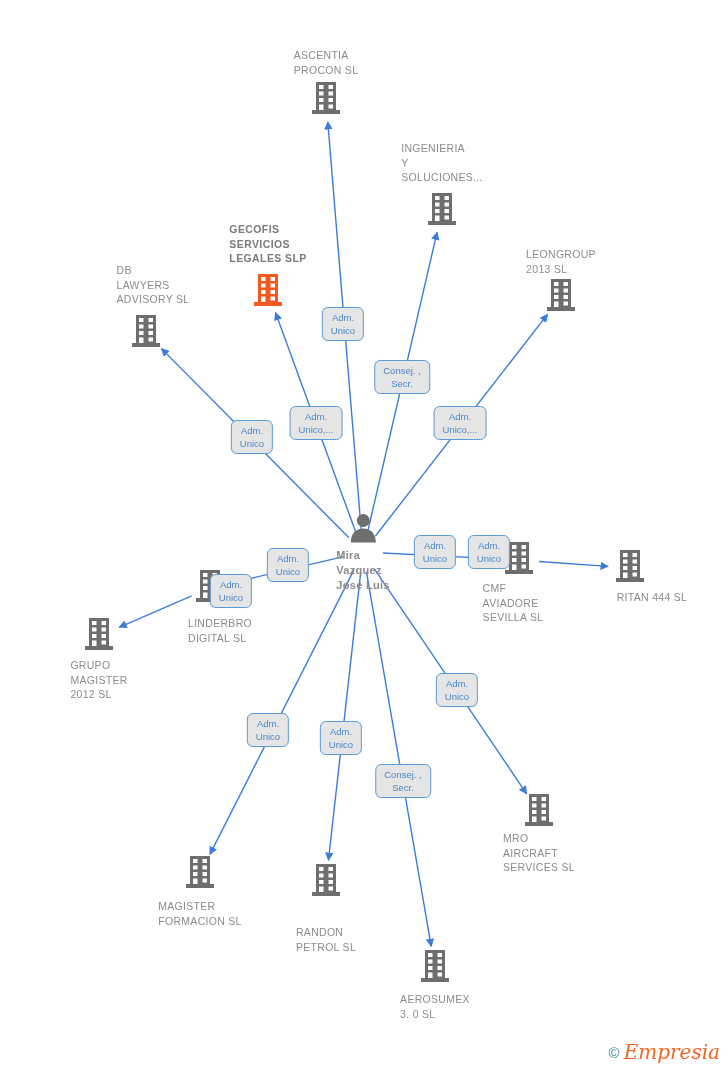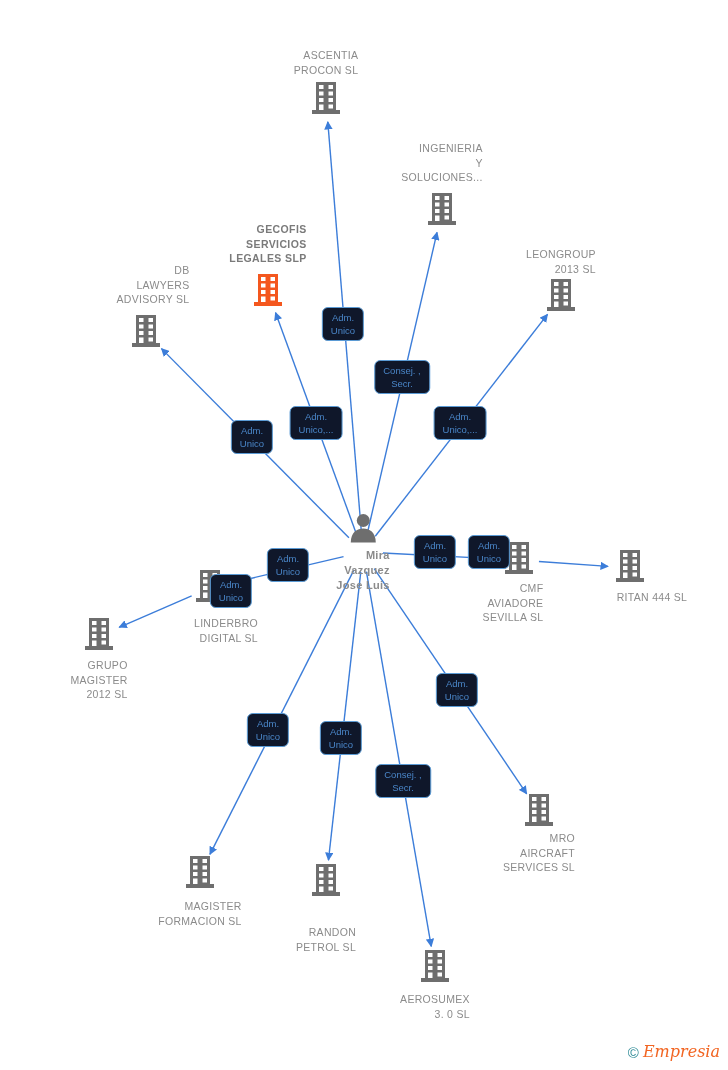--- a/index.html
+++ b/index.html
@@ -8,37 +8,37 @@
     background:#ffffff;
     font-family:"Liberation Sans", sans-serif;
     overflow:hidden;
     position:relative;
   }
   #graph{position:absolute;left:0;top:0;width:728px;height:1070px;}
   .node{position:absolute;transform:translate(-50%,-50%);text-align:center;}
   .node-icon{display:block;margin:0 auto;}
   .node-label{
     font-size:10.5px;line-height:14.5px;color:#8b8b8b;
-    letter-spacing:.3px;white-space:pre-line;text-align:right;
+    letter-spacing:.3px;white-space:pre-line;text-align:left;
   }
   .node-label.strong{color:#7a7a7a;font-weight:bold;letter-spacing:.4px;}
   .node-label.person{color:#8b8b8b;font-size:11px;line-height:15px;}
   .edge-label{
     position:absolute;transform:translate(-50%,-50%);
-    background:#0f172a;border:1.3px solid #5B9BD5;border-radius:6px;
+    background:#e5e5e5;border:1.3px solid #5B9BD5;border-radius:6px;
     color:#4A86C8;font-size:9.5px;line-height:13px;
     padding:3px 8px;text-align:center;white-space:pre-line;
     box-sizing:border-box;
   }
   .watermark{
     position:absolute;right:8px;bottom:10px;
     display:flex;align-items:center;gap:4px;
   }
   .wm-c{color:#2e8b96;font-size:15px;line-height:15px;}
-  .wm-t{color:#F26522;font-size:16px;font-style:italic;font-family:"DejaVu Serif",serif;line-height:16px;}
+  .wm-t{color:#F26522;font-size:20px;font-style:italic;font-family:"DejaVu Serif",serif;line-height:16px;}
 </style>
 </head>
 <body>
 
 <svg id="graph" viewBox="0 0 728 1070">
   <defs>
     <marker id="arrow" viewBox="0 0 10 10" refX="9" refY="5" markerWidth="6" markerHeight="6" orient="auto-start-reverse">
       <path d="M 0 0 L 10 5 L 0 10 z" fill="#3C7DD9"></path>
     </marker>
   </defs>
@@ -221,21 +221,21 @@
             <rect x="17.5" y="4" width="4.5" height="4"></rect>
             <rect x="8" y="10.5" width="4.5" height="4"></rect>
             <rect x="17.5" y="10.5" width="4.5" height="4"></rect>
             <rect x="8" y="17" width="4.5" height="4"></rect>
             <rect x="17.5" y="17" width="4.5" height="4"></rect>
             <rect x="8" y="23.5" width="4.5" height="5.5"></rect>
             <rect x="17.5" y="23.5" width="4.5" height="4"></rect>
           </g>
         </svg></span>
     </div>
-    <div class="node" style="left: 226px; top: 630px;">
+    <div class="node" style="left: 220px; top: 630px;">
       <div class="node-label">LINDERBRO
 DIGITAL  SL</div>
     </div>
     <div class="node" style="left: 99px; top: 636px;">
       <span class="node-icon"><svg width="30" height="34" viewBox="0 0 30 34">
           <rect x="5" y="1" width="20" height="28" fill="#6E6E6E"></rect>
           <rect x="1" y="29" width="28" height="4" fill="#6E6E6E"></rect>
           <g fill="#ffffff">
             <rect x="8" y="4" width="4.5" height="4"></rect>
             <rect x="17.5" y="4" width="4.5" height="4"></rect>

